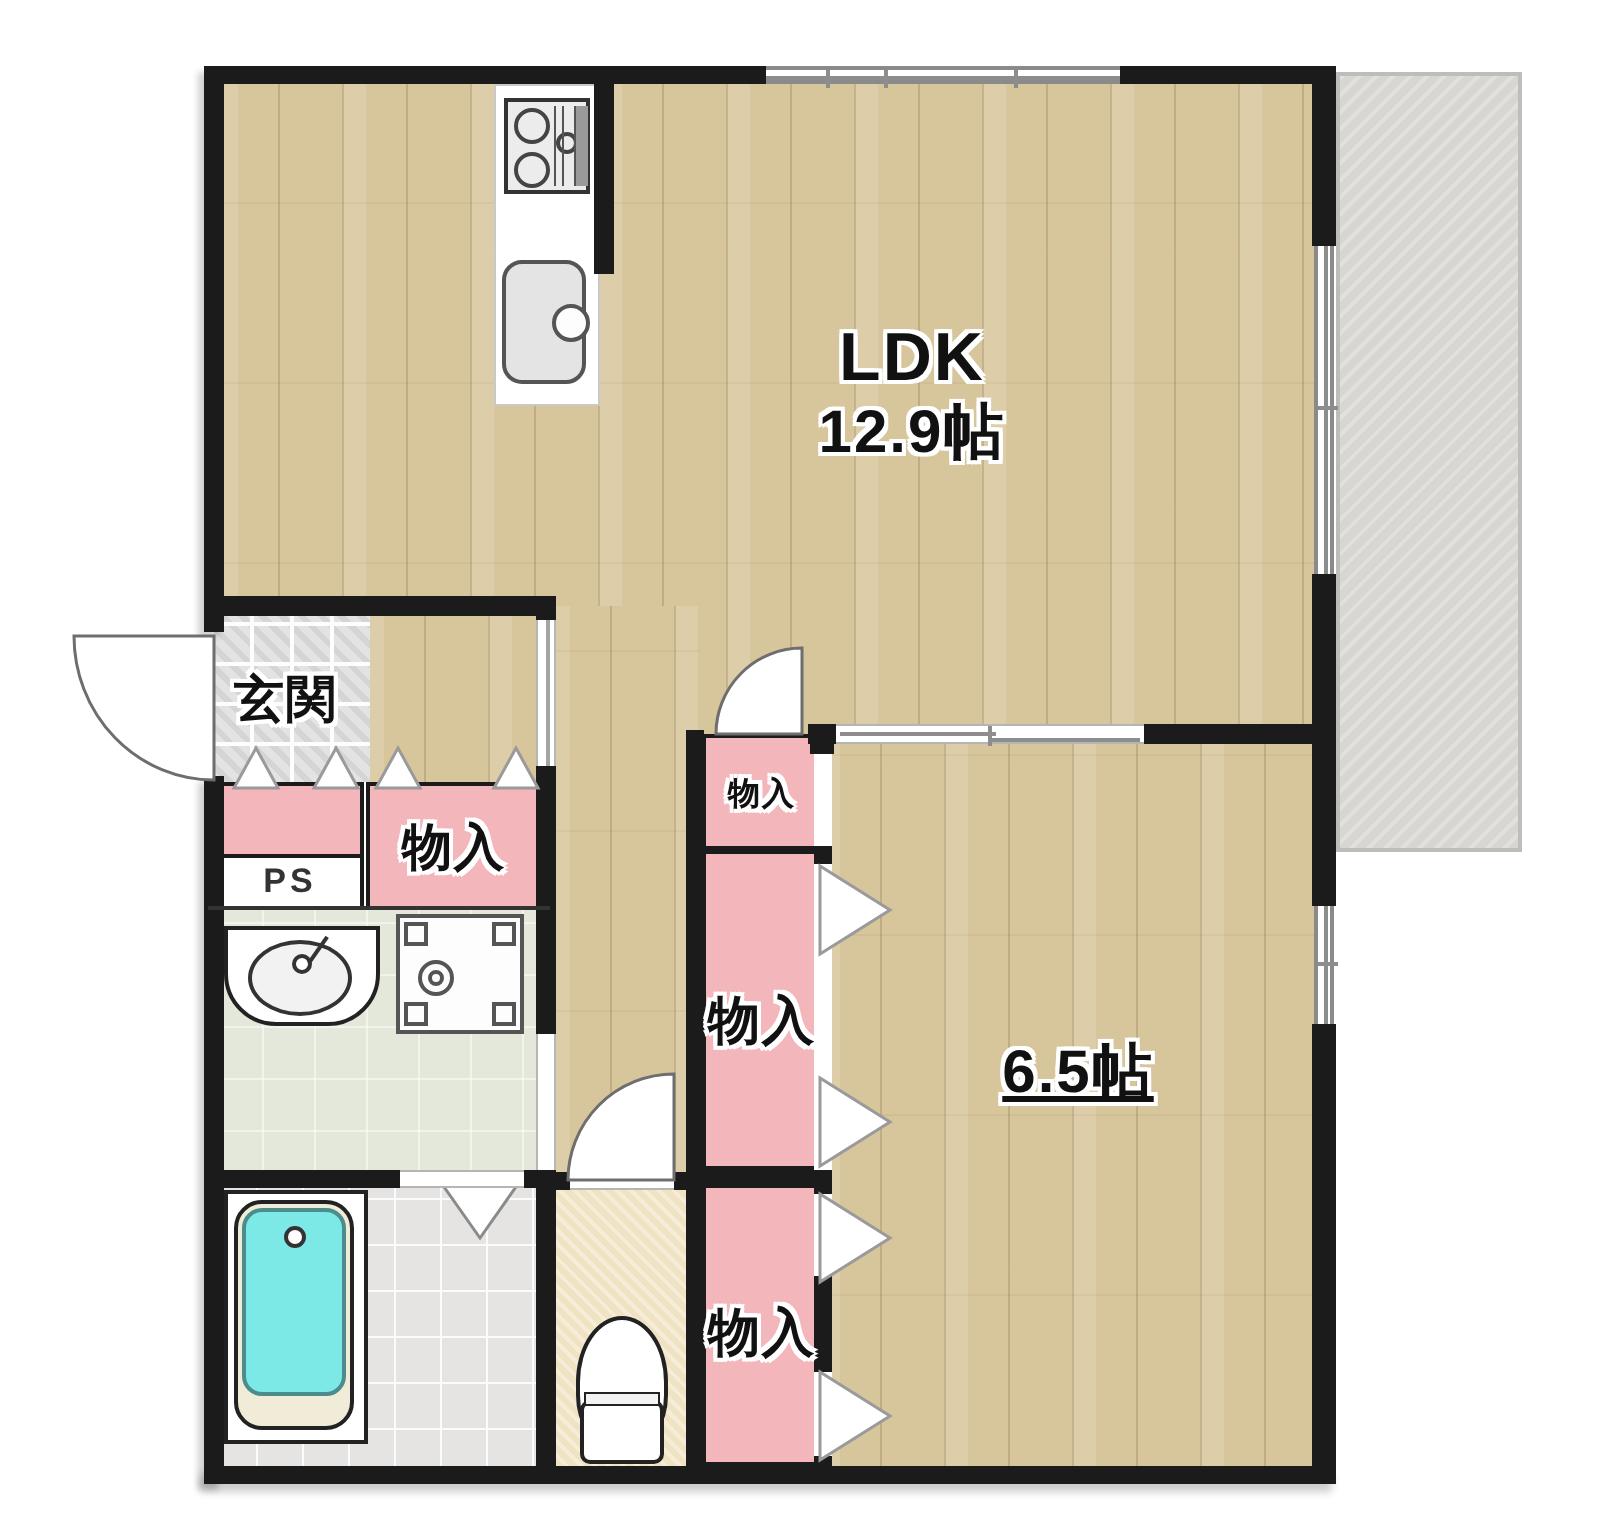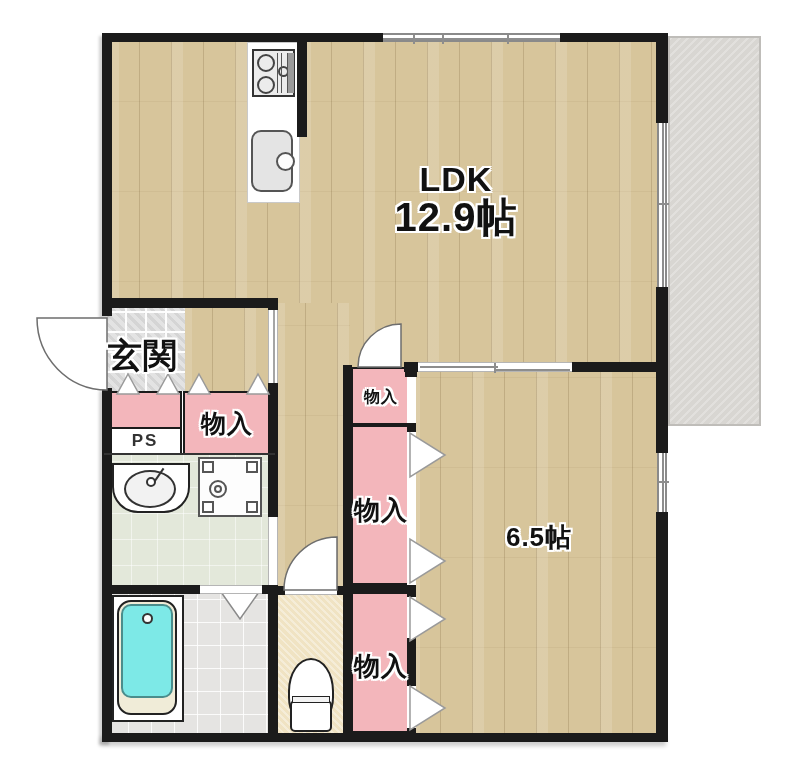--- a/index.html
+++ b/index.html
@@ -193,25 +193,25 @@
     </svg>
   <svg style="left:408px;top:595px;" width="40" height="48" viewBox="0 0 40 48">
       <polygon points="2,2 2,46 37,24" fill="#fff" stroke="#9a9a9a" stroke-width="1.5"></polygon>
     </svg>
   <svg style="left:408px;top:684px;" width="40" height="48" viewBox="0 0 40 48">
       <polygon points="2,2 2,46 37,24" fill="#fff" stroke="#9a9a9a" stroke-width="1.5"></polygon>
     </svg>
 
   <div class="lbl" style="left:366px;top:160px;width:180px;font-size:34px;line-height:38px;">
     <div>LDK</div>
-    <div style="font-size:40px;">12.9帖</div>
-  </div>
-  <div class="lbl" style="left:93px;top:333px;width:100px;font-size:34px;">玄関</div>
+    <div style="font-size:30px;">12.9帖</div>
+  </div>
+  <div class="lbl" style="left:93px;top:333px;width:100px;font-size:25px;">玄関</div>
   <div class="lbl" style="left:108px;top:431px;width:74px;font-size:17px;letter-spacing:2px;text-shadow:none;color:#333;">PS</div>
   <div class="lbl" style="left:177px;top:407px;width:100px;font-size:25px;">物入</div>
   <div class="lbl" style="left:341px;top:387px;width:80px;font-size:16px;">物入</div>
   <div class="lbl" style="left:331px;top:493px;width:100px;font-size:26px;">物入</div>
   <div class="lbl" style="left:331px;top:649px;width:100px;font-size:26px;">物入</div>
   <div class="lbl" style="left:449px;top:518px;width:180px;font-size:34px;line-height:38px;">
-    <div style="font-size:26px;">6.5帖</div>
+    <div style="font-size:30px;text-decoration:underline;">6.5帖</div>
   </div>
 
 </div>
 
 </body></html>

